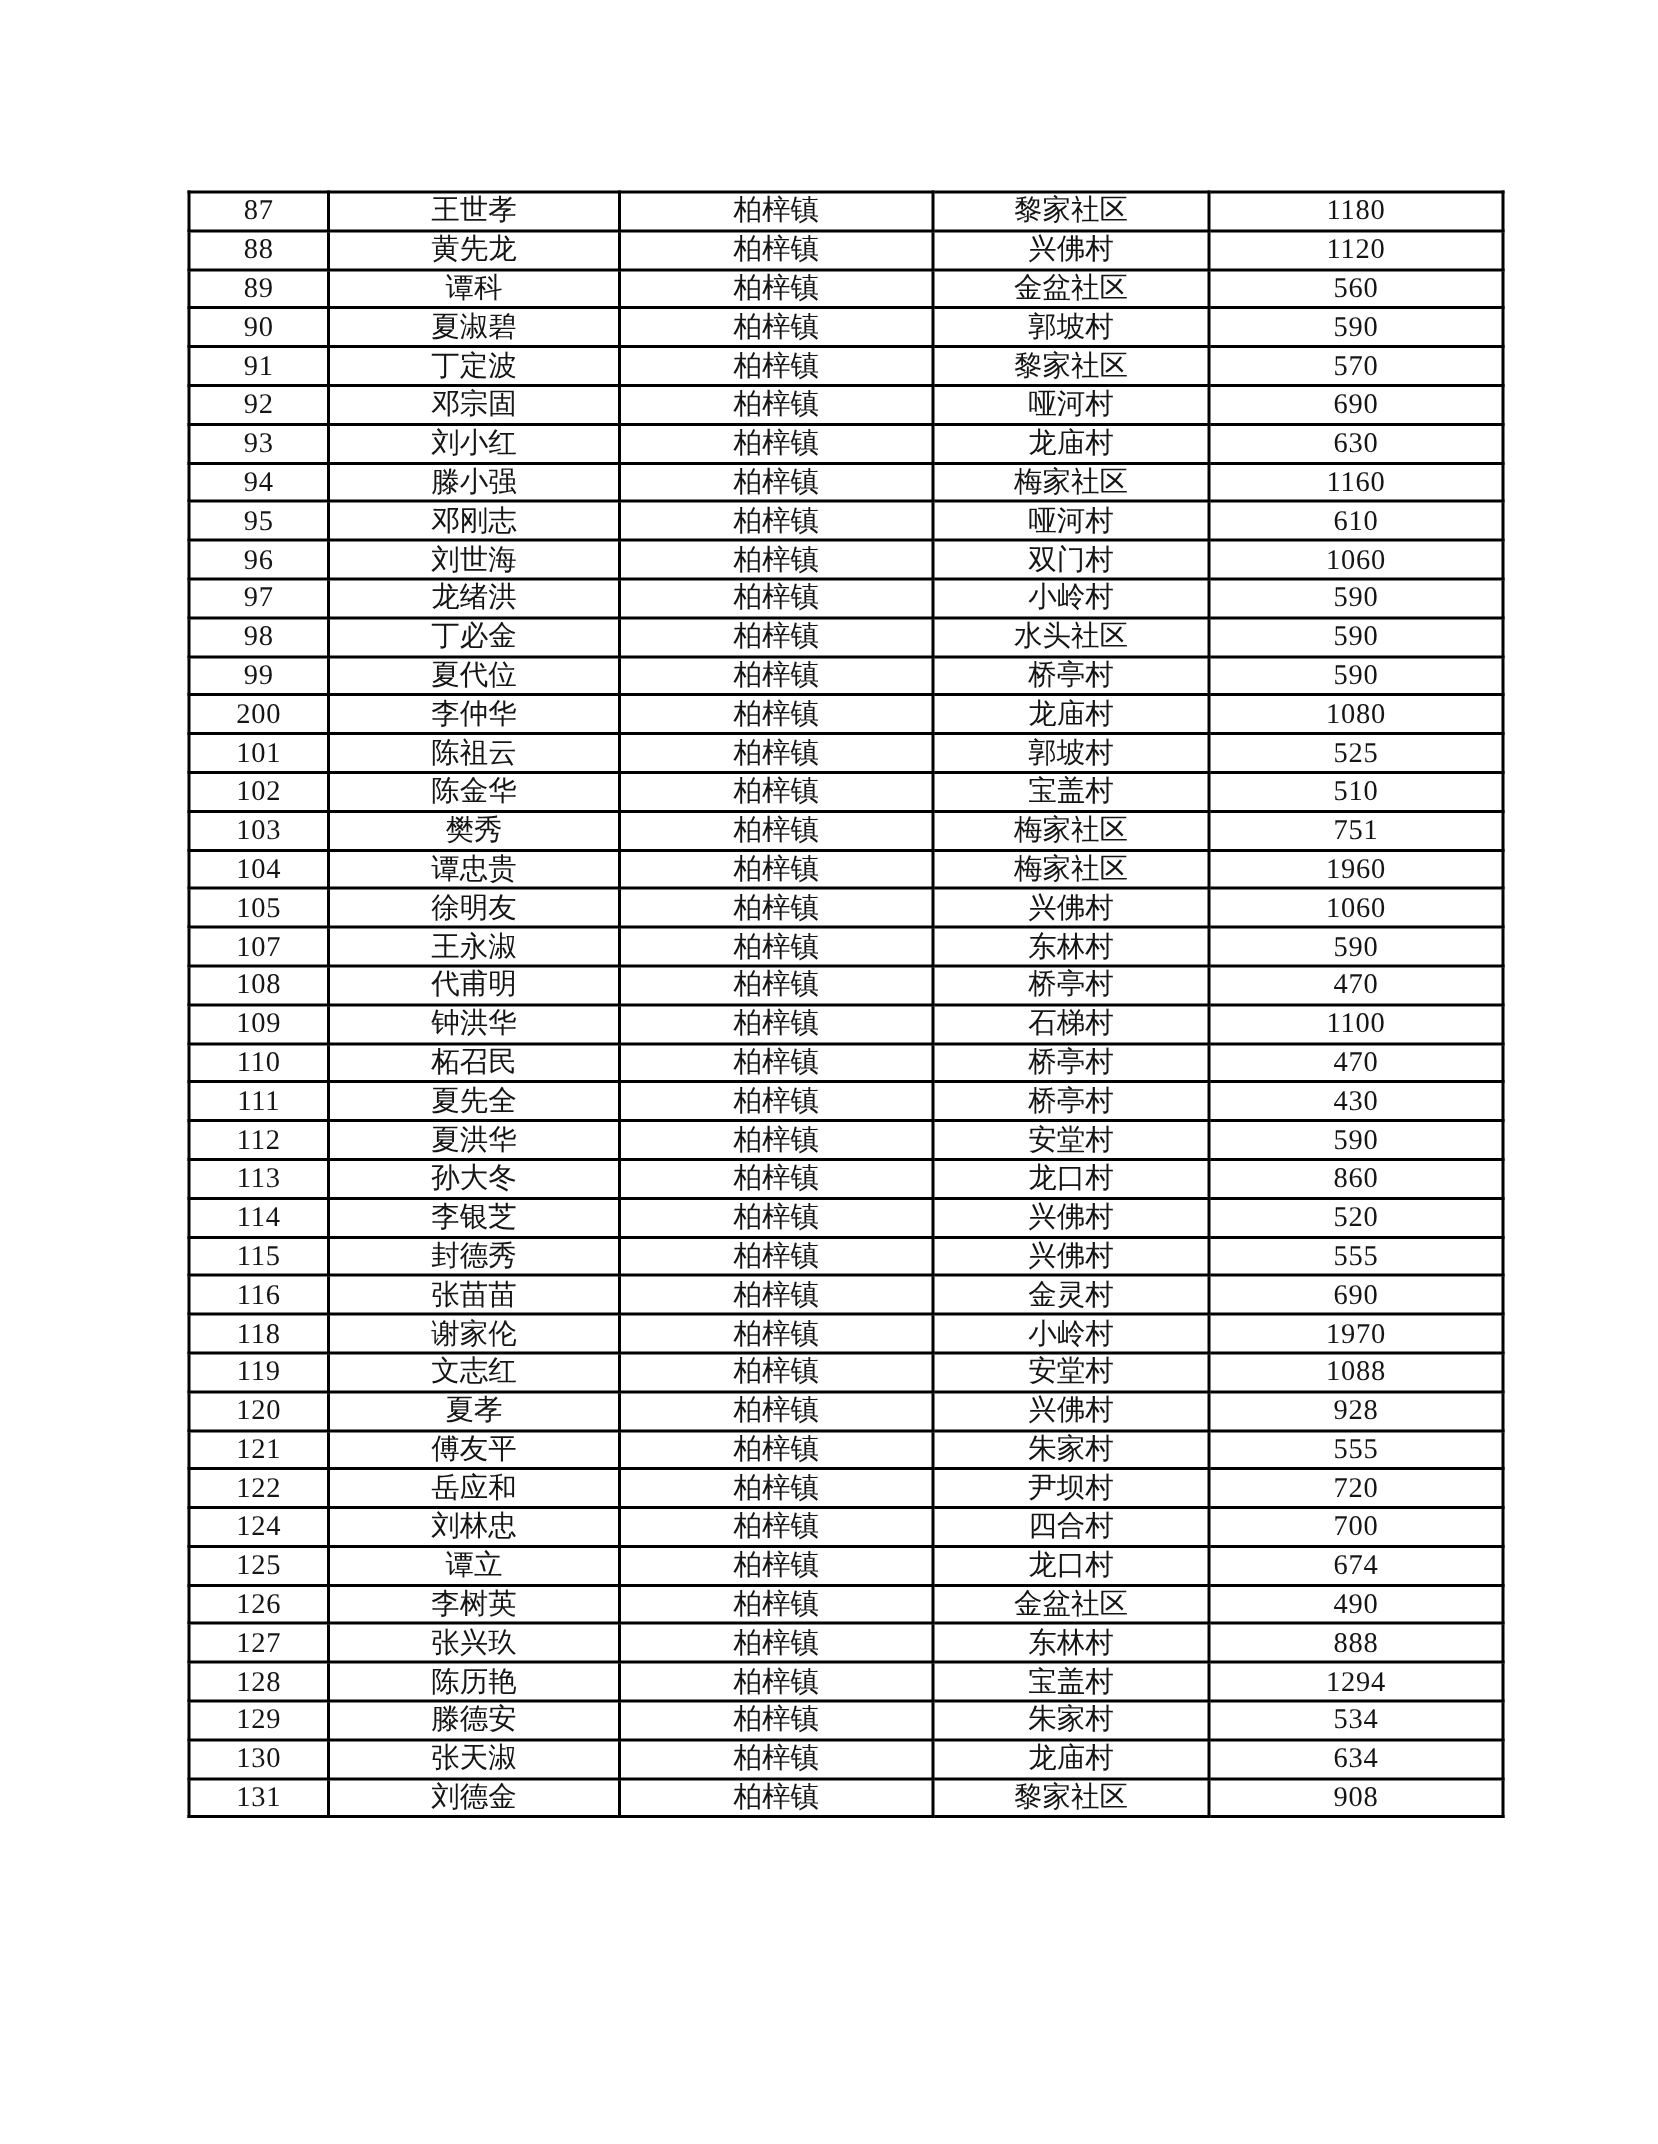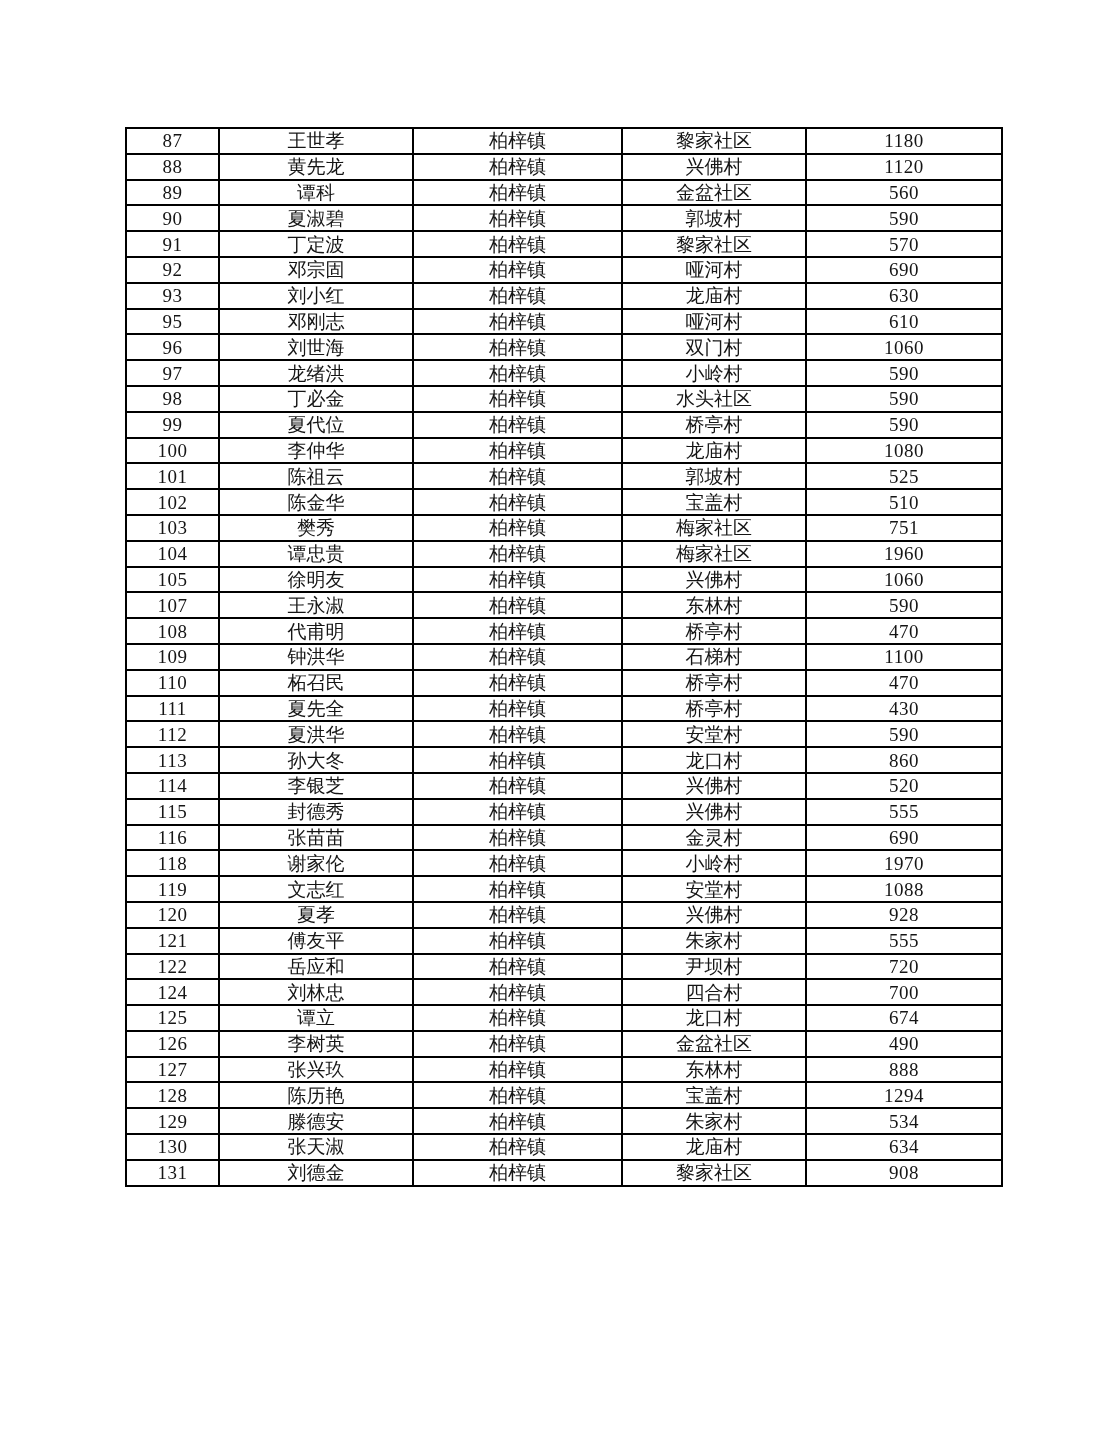--- a/index.html
+++ b/index.html
@@ -100,20 +100,27 @@
         <td class="num">690</td>
       </tr>
         <tr>
         <td class="num">93</td>
         <td>刘小红</td>
         <td>柏梓镇</td>
         <td>龙庙村</td>
         <td class="num">630</td>
       </tr>
         <tr>
+        <td class="num">94</td>
+        <td>滕小强</td>
+        <td>柏梓镇</td>
+        <td>梅家社区</td>
+        <td class="num">1160</td>
+      </tr>
+        <tr>
         <td class="num">95</td>
         <td>邓刚志</td>
         <td>柏梓镇</td>
         <td>哑河村</td>
         <td class="num">610</td>
       </tr>
         <tr>
         <td class="num">96</td>
         <td>刘世海</td>
         <td>柏梓镇</td>
@@ -135,21 +142,21 @@
         <td class="num">590</td>
       </tr>
         <tr>
         <td class="num">99</td>
         <td>夏代位</td>
         <td>柏梓镇</td>
         <td>桥亭村</td>
         <td class="num">590</td>
       </tr>
         <tr>
-        <td class="num">100</td>
+        <td class="num">200</td>
         <td>李仲华</td>
         <td>柏梓镇</td>
         <td>龙庙村</td>
         <td class="num">1080</td>
       </tr>
         <tr>
         <td class="num">101</td>
         <td>陈祖云</td>
         <td>柏梓镇</td>
         <td>郭坡村</td>

